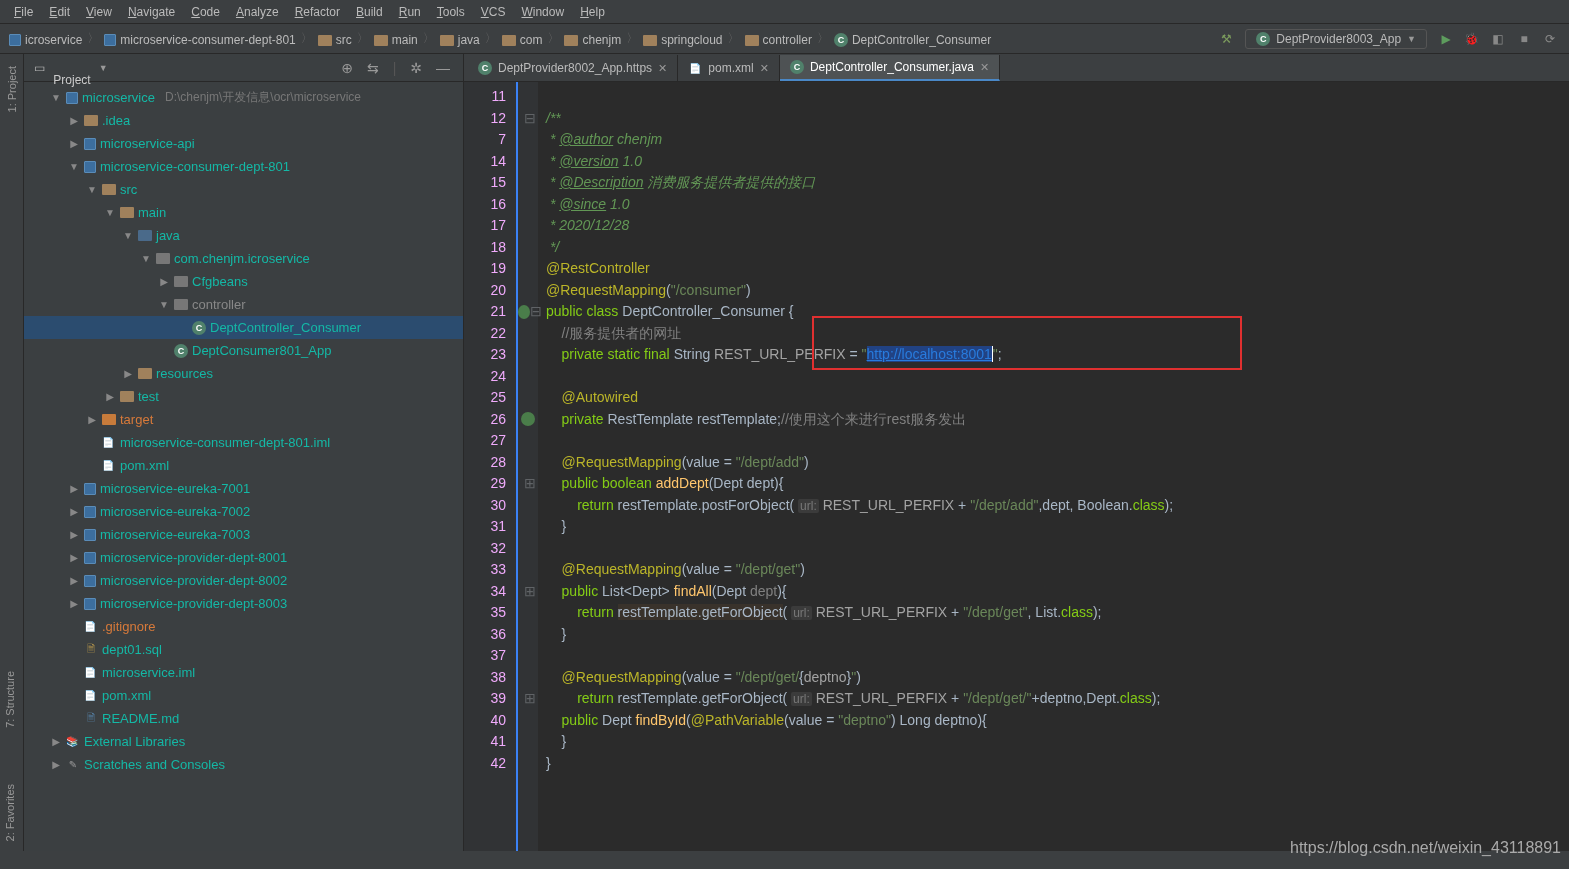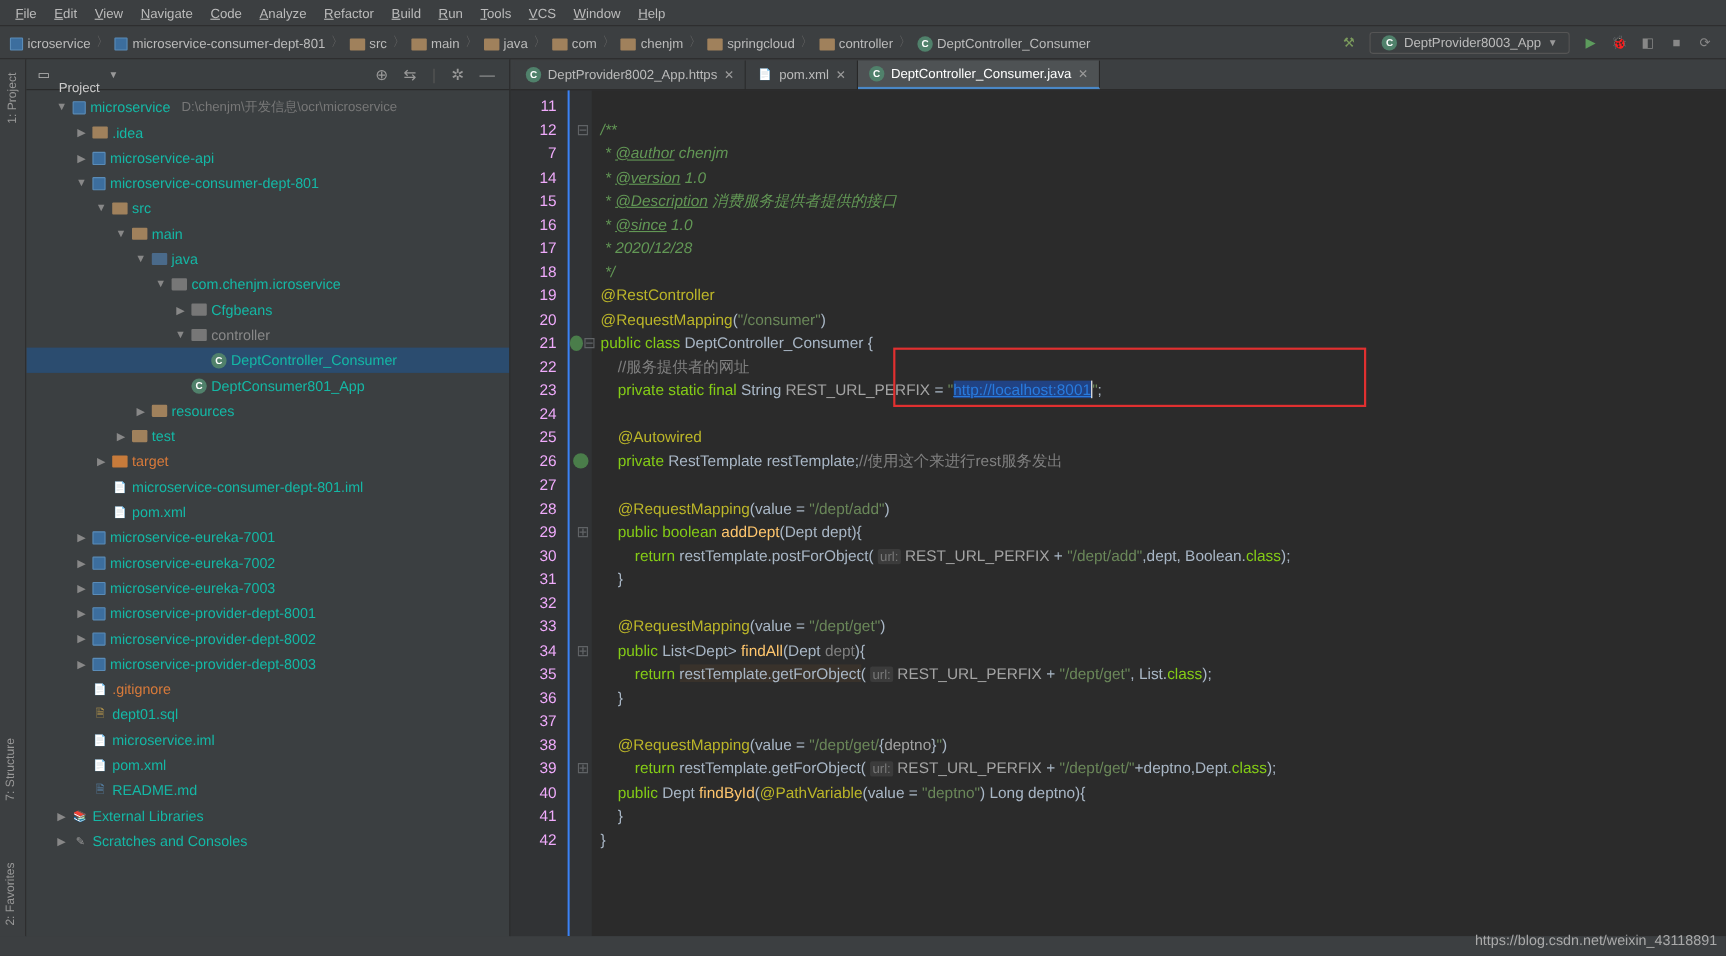--- a/index.html
+++ b/index.html
@@ -73,21 +73,21 @@
 .fld { color: #a3a3a3; }
 .mtd { color: #FFC66D; }
 .prm { color: #808080; }
 .lnk { color: #287BDE; text-decoration: underline; }
 .hint { color: #787878; background: #3b3b3b; font-size: 12px; padding: 0 2px; border-radius: 2px; }
 .highlight-box { position: absolute; border: 2px solid #e03030; pointer-events: none; }
 .caret { border-right: 1px solid #fff; }
 .sel { background: #214283; }
 
 
-.statusbar { position: absolute; bottom: 0; right: 8px; height: 30px; display: flex; align-items: center; color: #aaa; font-size: 13px; }
+.statusbar { position: absolute; bottom: 0; right: 8px; height: 30px; display: flex; align-items: flex-start; color: #aaa; font-size: 16px; }
 .coll { display:inline-block; width:8px; color:#606366; text-align:center; }
 </style>
 </head>
 <body>
 
 <div class="menubar" id="menubar">
     <span><u>F</u>ile</span>
     <span><u>E</u>dit</span>
     <span><u>V</u>iew</span>
     <span><u>N</u>avigate</span>

